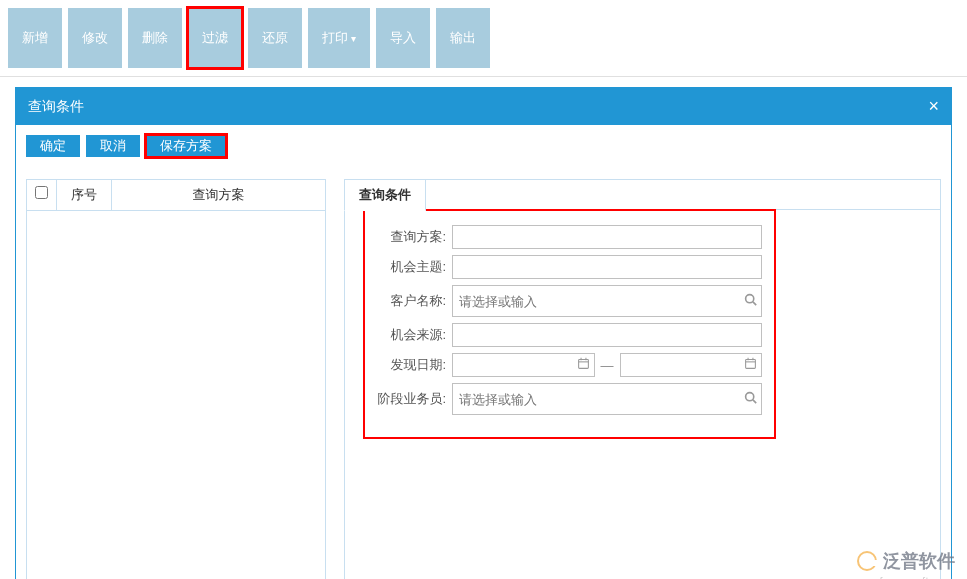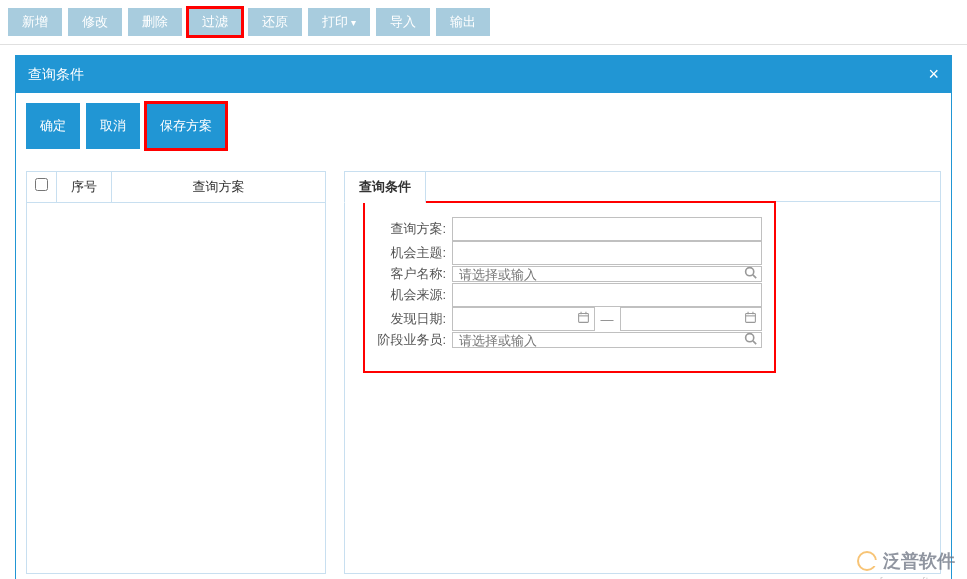--- a/index.html
+++ b/index.html
@@ -1,54 +1,54 @@
 <!DOCTYPE html>
 <html><head>
   <meta charset="utf-8">
   <style>
     * { box-sizing: border-box; margin: 0; padding: 0; }
     body { font-family: "Microsoft YaHei", Arial, sans-serif; font-size: 13px; background: #fff; color: #333; }
     
     .top-toolbar { padding: 8px; display: flex; gap: 6px; border-bottom: 1px solid #e0e0e0; }
-    .tb-btn { background: #a8ccde; color: #fff; border: none; padding: 5px 14px; font-size: 13px; cursor: pointer; }
+    .tb-btn { background: #a8ccde; color: #fff; border: none; padding: 21px 14px; font-size: 13px; cursor: pointer; }
     .tb-btn.highlighted { outline: 3px solid #ff0000; outline-offset: -1px; }
     
     .dialog { margin: 10px 15px; border: 1px solid #2196d4; background: #fff; }
     .dialog-header { background: #2196d4; color: #fff; padding: 8px 12px; display: flex; justify-content: space-between; align-items: center; font-size: 14px; }
     .dialog-close { color: #fff; font-size: 18px; cursor: pointer; font-weight: 300; }
     
     .dialog-toolbar { padding: 10px; display: flex; gap: 6px; }
-    .dlg-btn { background: #2196d4; color: #fff; border: none; padding: 14px 14px; font-size: 13px; cursor: pointer; }
+    .dlg-btn { background: #2196d4; color: #fff; border: none; padding: 2px 14px; font-size: 13px; cursor: pointer; }
     .dlg-btn.highlighted { outline: 3px solid #ff0000; outline-offset: -1px; }
     
     .dialog-body { display: flex; padding: 12px 10px 10px 10px; gap: 18px; height: 425px; }
     
     .left-panel { width: 300px; border: 1px solid #c8dff0; display: flex; flex-direction: column; }
     .table-head { display: flex; background: #fff; border-bottom: 1px solid #c8dff0; }
     .th-check { width: 30px; border-right: 1px solid #c8dff0; padding: 6px; text-align: center; }
     .th-seq { width: 55px; border-right: 1px solid #c8dff0; padding: 6px; text-align: center; }
     .th-plan { flex: 1; padding: 6px; text-align: center; }
     
     .right-panel { flex: 1; border: 1px solid #c8dff0; position: relative; }
     .tab-label { position: absolute; top: -1px; left: -1px; background: #fff; border: 1px solid #c8dff0; border-bottom: 1px solid #fff; padding: 6px 14px; font-weight: bold; font-size: 13px; z-index: 2; }
     .tab-line { position: absolute; top: 29px; left: 0; right: 0; height: 1px; background: #c8dff0; }
     
     .form-area { position: absolute; top: 29px; left: 18px; border: 2px solid #ff0000; padding: 14px 12px 14px 12px; }
-    .form-row { display: flex; align-items: center; }
+    .form-row { display: flex; align-items: center; margin-bottom: 6px; }
     .form-row:last-child { margin-bottom: 8px; align-items: center; }
     .form-label { width: 75px; text-align: right; padding-right: 6px; color: #555; font-size: 13px; }
     .form-input { width: 310px; height: 24px; border: 1px solid #c0c0c0; padding: 0 6px; font-size: 13px; color: #555; }
     .form-input::placeholder { color: #999; }
     
     .select-wrap { position: relative; width: 310px; }
     .select-input { width: 100%; height: 24px; border: 1px solid #c0c0c0; padding: 0 24px 0 6px; font-size: 13px; color: #555; background: #fff; text-align: left; cursor: pointer; }
     .select-caret { position: absolute; right: 6px; top: 50%; transform: translateY(-50%); color: #888; font-size: 10px; pointer-events: none; }
     
     .search-wrap { position: relative; width: 310px; }
-    .search-input { width: 100%; height: 16px; border: 1px solid #c0c0c0; padding: 0 24px 0 6px; font-size: 13px; }
+    .search-input { width: 100%; height: 32px; border: 1px solid #c0c0c0; padding: 0 24px 0 6px; font-size: 13px; }
     .search-icon { position: absolute; right: 5px; top: 50%; transform: translateY(-50%); color: #999; cursor: pointer; }
     
     .date-range { display: flex; align-items: center; width: 310px; gap: 4px; }
     .date-wrap { position: relative; flex: 1; }
     .date-input { width: 100%; height: 24px; border: 1px solid #c0c0c0; padding: 0 24px 0 6px; font-size: 13px; }
     .date-sep { color: #888; padding: 0 2px; }
     .cal-icon { position: absolute; right: 5px; top: 50%; transform: translateY(-50%); color: #999; cursor: pointer; font-size: 13px; }
     
     .watermark { position: fixed; right: 12px; bottom: 6px; display: flex; align-items: center; gap: 6px; opacity: 0.75; justify-content: space-between; }
     .wm-logo { width: 20px; height: 20px; border: 2px solid #f5b048; border-radius: 50%; position: relative; }

